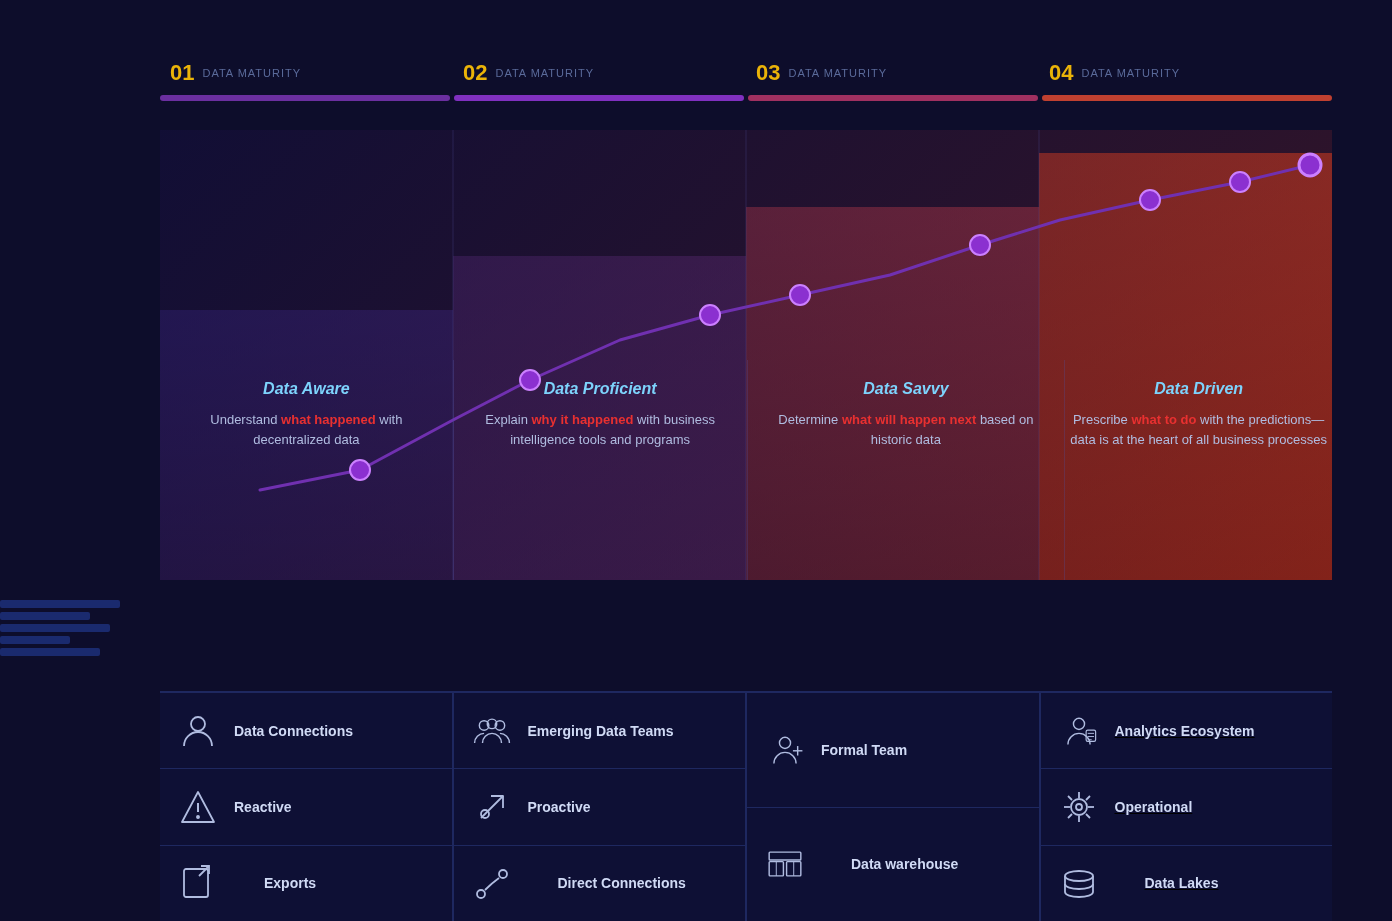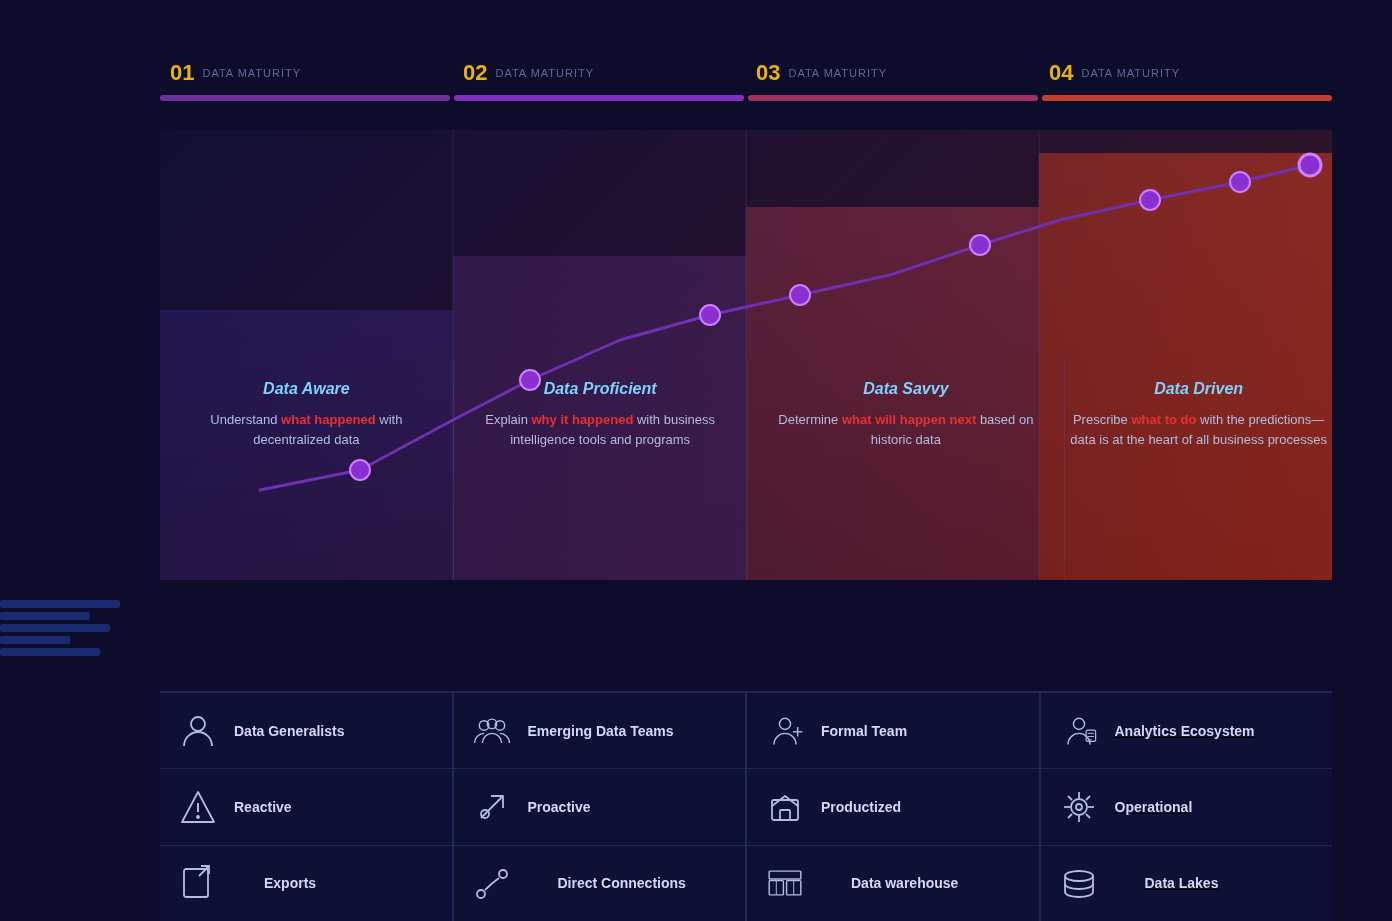--- a/index.html
+++ b/index.html
@@ -316,21 +316,21 @@
 
     <div class="attr-col">
 
       <div class="attr-row">
         <div class="attr-icon">
           <svg viewBox="0 0 38 38">
             <circle cx="19" cy="12" r="7" stroke-width="1.8"></circle>
             <path d="M5 34c0-7.7 6.3-14 14-14s14 6.3 14 14" stroke-width="1.8"></path>
           </svg>
         </div>
-        <span class="attr-label">Data Generalists</span>
+        <span class="attr-label">Data Connections</span>
       </div>
 
       <div class="attr-row">
         <div class="attr-icon">
           <svg viewBox="0 0 38 38">
             <polygon points="19,4 35,34 3,34" stroke-width="1.8" stroke-linejoin="round"></polygon>
             <line x1="19" y1="15" x2="19" y2="24" stroke-width="2"></line>
             <circle cx="19" cy="29" r="1.2" fill="#b0bce0"></circle>
           </svg>
         </div>
@@ -395,30 +395,20 @@
           <svg viewBox="0 0 48 38">
             <circle cx="24" cy="10" r="7" stroke-width="1.8"></circle>
             <path d="M10 36c0-7.7 6.3-14 14-14s14 6.3 14 14" stroke-width="1.8"></path>
             <line x1="34" y1="20" x2="46" y2="20" stroke-width="1.8"></line>
             <line x1="40" y1="14" x2="40" y2="26" stroke-width="1.8"></line>
           </svg>
         </div>
         <span class="attr-label">Formal Team</span>
       </div>
 
-      <div class="attr-row">
-        <div class="attr-icon">
-          <svg viewBox="0 0 38 38">
-            <rect x="6" y="12" width="26" height="20" rx="2" stroke-width="1.8"></rect>
-            <polyline points="6,18 19,8 32,18" stroke-width="1.8" stroke-linejoin="round"></polyline>
-            <rect x="14" y="22" width="10" height="10" rx="1" stroke-width="1.8"></rect>
-          </svg>
-        </div>
-        <span class="attr-label">Productized</span>
-      </div>
 
       <div class="attr-row">
         <div class="attr-icon">
           <svg viewBox="0 0 48 38">
             <rect x="4" y="16" width="18" height="18" rx="1" stroke-width="1.8"></rect>
             <rect x="26" y="16" width="18" height="18" rx="1" stroke-width="1.8"></rect>
             <rect x="4" y="4" width="40" height="10" rx="1" stroke-width="1.8"></rect>
             <line x1="13" y1="16" x2="13" y2="34" stroke-width="1.2"></line>
             <line x1="35" y1="16" x2="35" y2="34" stroke-width="1.2"></line>
           </svg>

